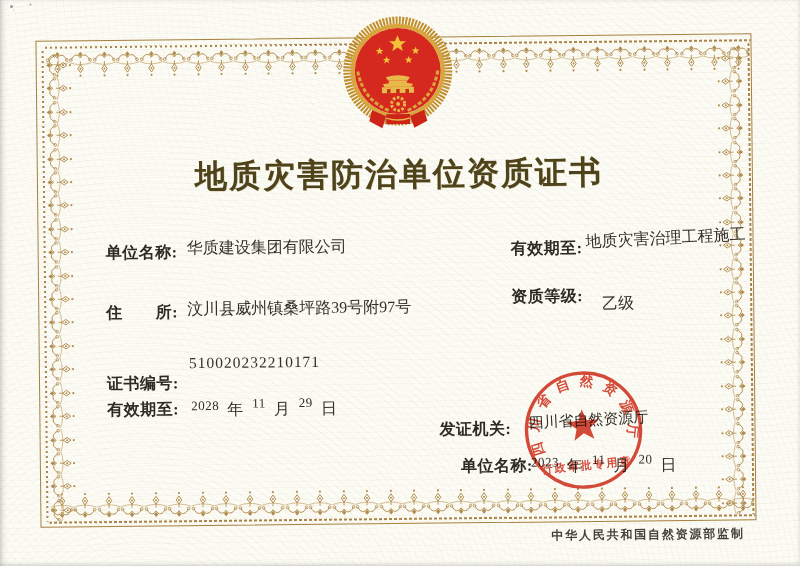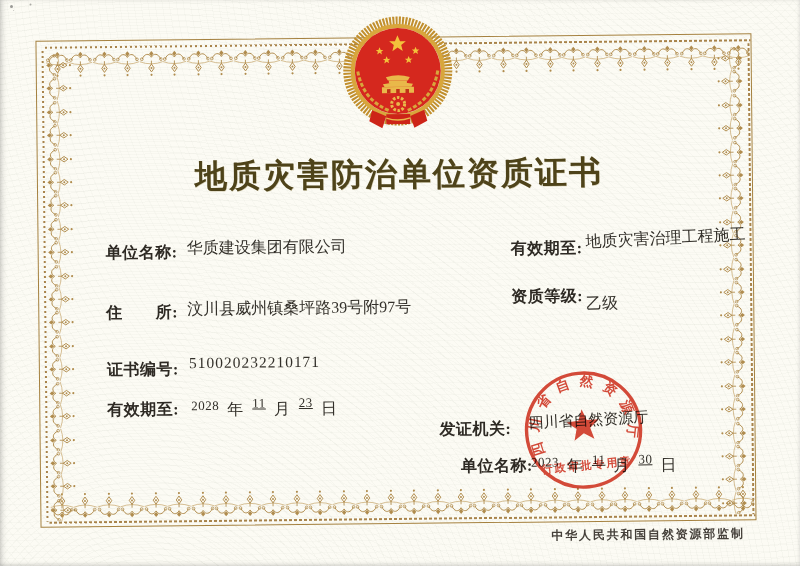--- a/index.html
+++ b/index.html
@@ -34,25 +34,25 @@
   .emblem{position:absolute;left:344px;top:14px;z-index:5;}
   .stamp{position:absolute;left:520px;top:370px;z-index:6;mix-blend-mode:multiply;opacity:.92;
          transform:rotate(-5deg);}
   
   .title{position:absolute;left:0;top:153px;width:100%;text-align:center;z-index:2;
          font-size:32px;font-weight:bold;letter-spacing:2px;color:#4e431a;
          text-shadow:0.5px 0.5px 0 rgba(130,110,40,.35);}
   .lbl{position:absolute;font-size:16px;font-weight:bold;color:#2e2a24;letter-spacing:.5px;z-index:2;white-space:nowrap;}
   .val{position:absolute;font-size:16px;color:#33302a;z-index:3;white-space:nowrap;transform-origin:left center;}
   .date .num{position:relative;top:-5px;margin:0 8px 0 2px;font-size:13px;letter-spacing:.5px;}
-  .date .num.hi{top:-7px;text-decoration:underline;}
+  .date .num.hi{top:-7px;}
   .date .unit{margin-right:3px;}
   .mono-num{letter-spacing:1px;font-size:15.5px;}
   .tilt-2{transform:rotate(-2.2deg);}
-  .tilt-1{transform:rotate(-1deg);}
+  .tilt-1{transform:rotate(-1deg);margin-left:16px;}
   .footer{position:absolute;left:0;top:529px;width:742px;text-align:right;z-index:2;
           font-size:12px;font-weight:bold;letter-spacing:1.8px;color:#45403a;}
 </style>
 </head>
 <body>
 
 <div class="page">
   <div class="sheet">
     <div class="speck"></div>
     <div class="printed">
@@ -1401,44 +1401,44 @@
       </svg>
 
       <div class="title">地质灾害防治单位资质证书</div>
 
       <span class="lbl" style="left:106px;top:240px">单位名称:</span>
       <span class="val" style="left:187px;top:236px">华质建设集团有限公司</span>
 
       <span class="lbl" style="left:106px;top:300px">住　　所:</span>
       <span class="val" style="left:187px;top:297px">汶川县威州镇桑坪路39号附97号</span>
 
-      <span class="lbl" style="left:106px;top:357px">证书编号:</span>
+      <span class="lbl" style="left:106px;top:371px">证书编号:</span>
       <span class="val mono-num" style="left:188px;top:352px">510020232210171</span>
 
       <span class="lbl" style="left:106px;top:397px">有效期至:</span>
       <span class="val date" style="left:188px;top:398px">
         <span class="num">2028</span><span class="unit">年</span>
         <span class="num hi">11</span><span class="unit">月</span>
-        <span class="num hi">23</span><span class="unit">日</span>
+        <span class="num hi">29</span><span class="unit">日</span>
       </span>
 
       <span class="lbl" style="left:511px;top:240px">有效期至:</span>
       <span class="val tilt-2" style="left:586px;top:234px">地质灾害治理工程施工</span>
 
       <span class="lbl" style="left:511px;top:288px">资质等级:</span>
       <span class="val tilt-1" style="left:586px;top:296px">乙级</span>
 
       <span class="lbl" style="left:438px;top:420px">发证机关:</span>
       <span class="val tilt-2" style="left:527px;top:415px;font-size:15px">四川省自然资源厅</span>
 
       <span class="lbl" style="left:459px;top:457px">单位名称:</span>
       <span class="val date" style="left:527px;top:458px">
         <span class="num">2023</span><span class="unit">年</span>
         <span class="num hi">11</span><span class="unit">月</span>
-        <span class="num hi">30</span><span class="unit">日</span>
+        <span class="num hi">20</span><span class="unit">日</span>
       </span>
 
       <svg class="stamp" width="124" height="124" viewBox="0 0 124 124">
         <defs>
           <path id="arcP" d="M24,85 A44.4,44.4 0 1 1 100,85" fill="none"></path>
         </defs>
         <circle cx="62" cy="62" r="57" fill="none" stroke="#cf3a28" stroke-width="3.4"></circle>
         <text font-size="13.5" fill="#cf3a28" letter-spacing="9" font-weight="bold" font-family="Liberation Serif, serif">
           <textPath href="#arcP" startOffset="50%" text-anchor="middle">四川省自然资源厅</textPath>
         </text>

